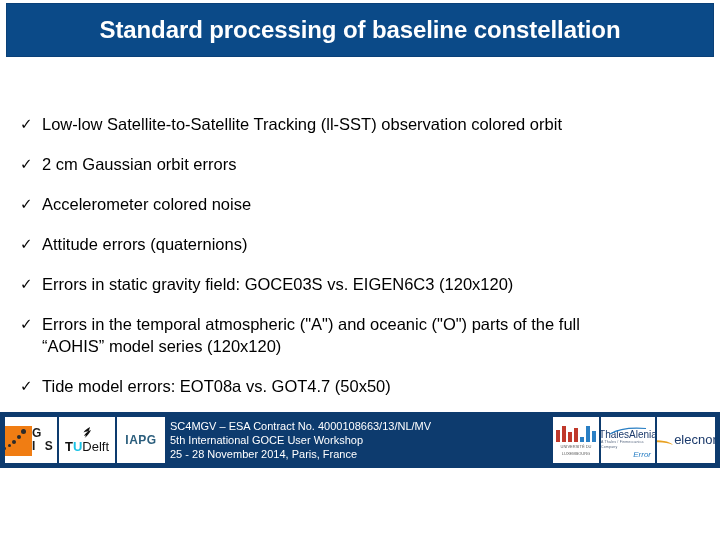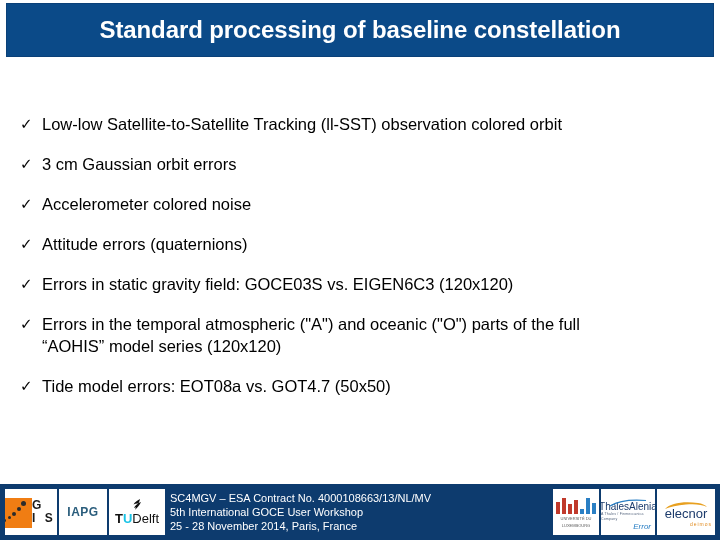--- a/index.html
+++ b/index.html
@@ -10,21 +10,21 @@
   body {
     width: 720px;
     height: 540px;
     font-family: "Liberation Sans", sans-serif;
     overflow: hidden;
     position: relative;
   }
   #slide {
     position: relative;
     width: 720px;
-    height: 540px;
+    height: 468px;
     background: #ffffff;
     box-sizing: border-box;
   }
 
   
   .title-bar {
     position: absolute;
     left: 6px;
     top: 3px;
     width: 708px;
@@ -169,21 +169,21 @@
   }
 
   
   .logo-thales { width: 54px; flex-direction: column; }
   .thales-swoosh { width: 40px; height: 8px; position: relative; }
   .thales-name { font-size: 10px; color: #1b3a6b; font-family: "Liberation Sans", sans-serif; line-height: 11px; }
   .thales-sub { font-size: 3.5px; color: #55657e; line-height: 5px; letter-spacing: 0.2px; }
   .thales-space { font-size: 8px; color: #2a7fc4; font-style: italic; line-height: 9px; align-self: flex-end; margin-right: 4px; }
 
   
-  .logo-elecnor { width: 58px; flex-direction: column; }
+  .logo-elecnor { width: 58px; flex-direction: row; }
   .elec-swoosh { width: 44px; height: 10px; }
   .elec-name { font-size: 13px; color: #1b3a6b; font-family: "Liberation Sans", sans-serif; line-height: 14px; }
   .elec-sub { font-size: 5px; color: #e08a1e; line-height: 6px; letter-spacing: 1px; align-self: flex-end; margin-right: 3px; }
 </style>
 </head>
 <body>
 
 <div id="slide">
 
   <div class="title-bar">
@@ -193,21 +193,21 @@
 
   <div class="bullets">
 
     <div class="bullet-row">
       <span class="bullet-mark">✓</span>
       <span class="bullet-text">Low-low Satellite-to-Satellite Tracking (ll-SST) observation colored orbit</span>
     </div>
 
     <div class="bullet-row">
       <span class="bullet-mark">✓</span>
-      <span class="bullet-text">3 cm Gaussian orbit errors</span>
+      <span class="bullet-text">2 cm Gaussian orbit errors</span>
     </div>
 
     <div class="bullet-row">
       <span class="bullet-mark">✓</span>
       <span class="bullet-text">Accelerometer colored noise</span>
     </div>
 
     <div class="bullet-row">
       <span class="bullet-mark">✓</span>
       <span class="bullet-text">Attitude errors (quaternions)</span>
@@ -243,31 +243,31 @@
           <span class="gis-dot" style="width:4px;height:4px;right:11px;top:9px;"></span>
           <span class="gis-dot" style="width:4px;height:4px;right:16px;top:14px;"></span>
           <span class="gis-dot" style="width:3px;height:3px;right:21px;top:18px;"></span>
           <span class="gis-dot" style="width:3px;height:3px;right:26px;top:21px;"></span>
           <span class="gis-dot" style="width:2px;height:2px;right:30px;top:24px;"></span>
           <span class="gis-dot" style="width:2px;height:2px;right:34px;top:26px;"></span>
         </div>
         <div class="gis-text">G I S</div>
       </div>
 
-      <div class="logo-box logo-iapg">
-        <span class="iapg-text">IAPG</span>
-      </div>
-
       <div class="logo-box logo-tud">
         <div class="tud-flame">
           <svg width="16" height="11" viewBox="0 0 16 11" xmlns="http://www.w3.org/2000/svg">
             <path d="M11 0 C8 1.5 6 3 4.5 5.5 C6.5 4.5 8 4.2 9.5 4.6 C7.5 5.6 6 7 5 9 L7 8.2 C6.6 9.2 6.2 10 5.6 11 C8.5 8.6 10.6 6 12 3 C11.2 3.4 10.4 3.7 9.6 3.9 C10.3 2.6 10.8 1.3 11 0 Z" fill="#111111"></path>
           </svg>
         </div>
         <div class="tud-text"><span class="tud-tu">T</span><span class="tud-u">U</span><span class="tud-delft">Delft</span></div>
+      </div>
+
+      <div class="logo-box logo-iapg">
+        <span class="iapg-text">IAPG</span>
       </div>
 
     </div>
 
     <div class="footer-center">
       <div>SC4MGV – ESA Contract No. 4000108663/13/NL/MV</div>
       <div>5th International GOCE User Workshop</div>
       <div>25 - 28 November 2014, Paris, France</div>
     </div>
 

